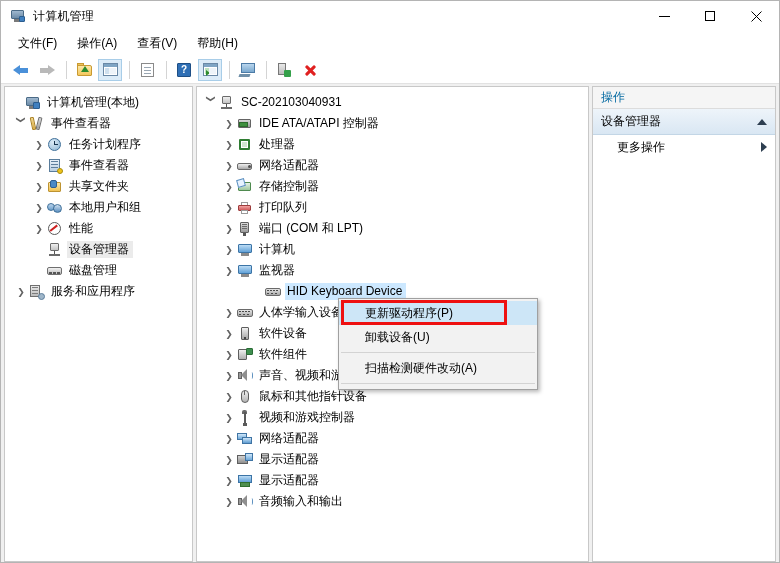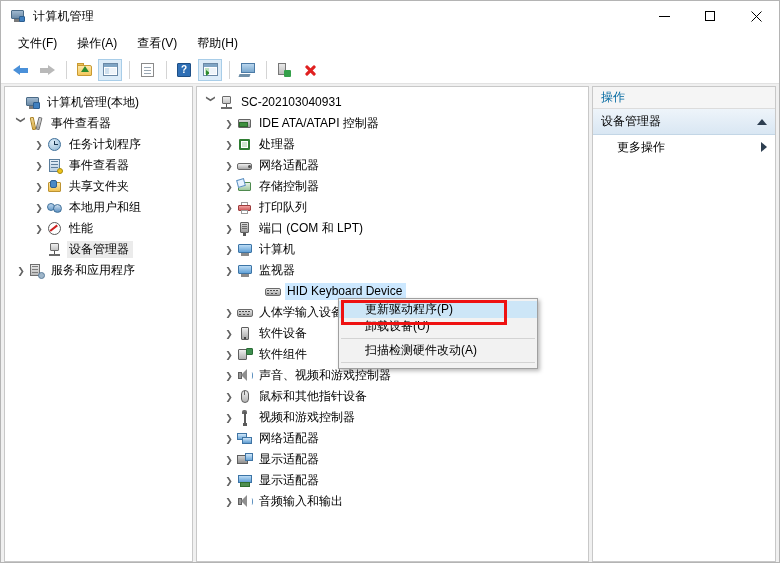--- a/index.html
+++ b/index.html
@@ -469,21 +469,21 @@
     left: 337px; top: 297px;
     width: 200px;
     background: #f2f2f2;
     border: 1px solid #a0a0a0;
     box-shadow: 2px 2px 4px rgba(0,0,0,.28);
     padding: 2px 0;
     z-index: 50;
     font-size: 12px;
   }
   .ctx-item {
-    height: 17px;
+    height: 24px;
     display: flex; align-items: center;
     padding-left: 26px;
     color: #000;
     white-space: nowrap;
   }
   .ctx-item.hover { background: #cde6f7; }
   .ctx-item.bold { font-weight: bold; }
   .ctx-sep {
     height: 1px; background: #d3d3d3;
     margin: 3px 2px 3px 2px;
@@ -675,20 +675,28 @@
           <span class="twisty"></span>
           <span class="tico i-devmgr">
               <i class="b"></i>
               <i class="l"></i>
               <i class="f"></i>
             </span>
           <span class="tlabel sel-grey">设备管理器</span>
         </div>
 
 
+        <div class="node" style="padding-left:26px">
+          <span class="twisty"></span>
+          <span class="tico i-disk">
+              <i class="b"></i>
+              <i class="s"></i>
+            </span>
+          <span class="tlabel">磁盘管理</span>
+        </div>
 
         <div class="node" style="padding-left:8px">
           <span class="twisty">❯</span>
           <span class="tico i-services">
               <i class="b"></i>
               <i class="l"></i>
               <i class="g"></i>
             </span>
           <span class="tlabel">服务和应用程序</span>
         </div>

